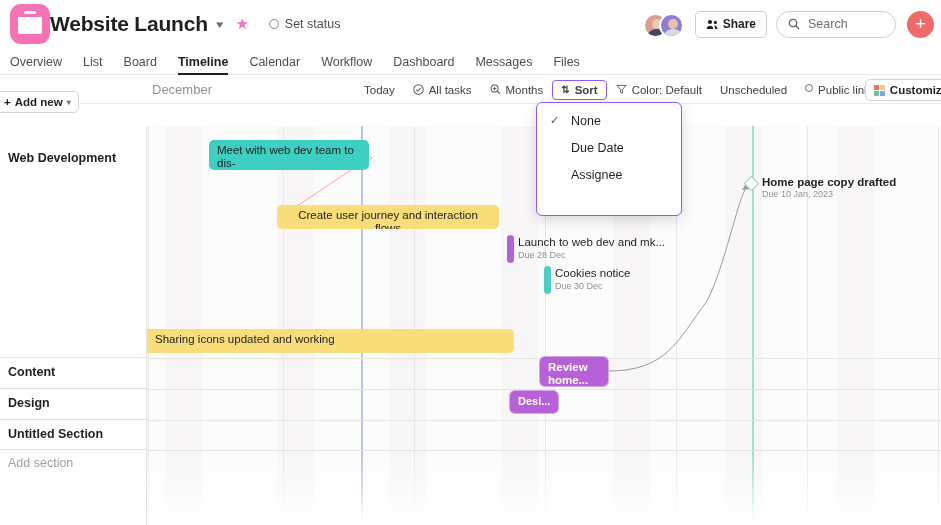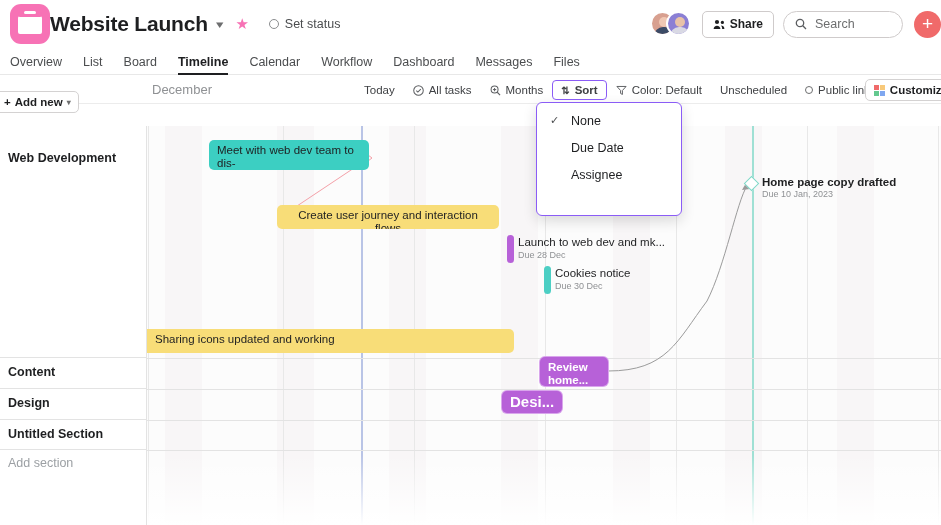--- a/index.html
+++ b/index.html
@@ -41,21 +41,21 @@
     margin-left: 9px; font-size: 11px; color: #6d6e6f; transform: scaleX(1.35); display:inline-block;
   }
   .star { margin-left: 13px; color: #f772b5; font-size: 15px; }
   .set-status {
     margin-left: 20px; font-size: 12.5px; color: #4b4d4f; display: flex; align-items: center;
   }
   .ring {
     width: 10px; height: 10px; border: 1.3px solid #8b8d8f; border-radius: 50%;
     margin-right: 6px; display:inline-block;
   }
-  .top-right { margin-left: auto; display: flex; align-items: flex-start; }
+  .top-right { margin-left: auto; display: flex; align-items: flex-end; padding-right: 7px; }
   .avatars { display: flex; margin-right: 11px; }
   .av {
     width: 25px; height: 25px; border-radius: 50%; border: 2px solid #fff;
     background: #d8a090; position: relative; overflow:hidden;
   }
   .av:nth-child(2) { margin-left: -9px; background: #8b7fd4; }
   .av .head { position:absolute; left:7px; top:4px; width:10px; height:10px; border-radius:50%; background:#f0c8b4;}
   .av .body { position:absolute; left:2px; top:14px; width:20px; height:14px; border-radius:9px 9px 0 0; background:#3c4b66;}
   .av:nth-child(2) .head { background:#e8c2a8; }
   .av:nth-child(2) .body { background:#d9d9e4; }
@@ -102,21 +102,21 @@
     padding: 0 7px 0 9px; font-size: 11.5px; font-weight: bold; z-index: 6;
   }
   .month-label {
     position: absolute; left: 152px; top: 82px;
     font-size: 13px; color: #8f9194;
   }
   .tb-items {
     position: absolute; left: 355px; top: 80px;
     display: flex; align-items: center; gap: 0px; font-size: 11.5px; color: #3f4144;
   }
-  .tb-item { padding: 3px 9px; display: flex; align-items: center; gap: 5px; white-space: nowrap; }
+  .tb-item { padding: 3px 9px; display: flex; align-items: flex-start; gap: 5px; white-space: nowrap; }
   .tb-item.sel {
     border: 1px solid #8b5cf6; border-radius: 4px; font-weight: bold; padding: 3px 8px;
     background: #fff; position: relative; z-index: 31;
   }
   .dots { letter-spacing: 1.5px; color: #6d6e6f; padding: 0 8px; }
   .customize {
     position: absolute; right: -16px; top: 79px;
     display: flex; align-items: center; gap: 5px;
     border: 1px solid #d4d2d2; border-radius: 5px; background: #fff;
     height: 22px; padding: 0 8px; font-size: 11.5px; font-weight: bold;
@@ -378,21 +378,21 @@
 cuss spec</div>
 
     <div class="bar yellow" style="left:130px;top:79px;width:222px;height:24px;text-align:center">Create user journey and interaction flows</div>
 
 
     <div class="bar yellow" style="left:0px;top:203px;width:367px;height:24px;border-radius:0 5px 5px 0">Sharing icons updated and working</div>
 
     <div class="bar purple" style="left:393px;top:231px;width:68px;height:29px;white-space:pre-line">Review
 home...</div>
 
-    <div class="bar purple" style="left:355px;top:265px;width:60px;height:22px;font-size:15px">Desi...</div>
+    <div class="bar purple" style="left:363px;top:265px;width:48px;height:22px;font-size:11px">Desi...</div>
 
     <div class="pill purple" style="left:360px;top:109px;height:28px"></div>
     <div class="pill-label" style="left:371px;top:110px;font-weight:normal">Launch to web dev and mk...</div>
     <div class="pill-sub" style="left:371px;top:124px">Due 28 Dec</div>
 
     <div class="pill teal" style="left:397px;top:140px;height:28px"></div>
     <div class="pill-label" style="left:408px;top:141px">Cookies notice</div>
     <div class="pill-sub" style="left:408px;top:155px">Due 30 Dec</div>
 
     <div class="milestone" style="left:599px;top:52px"></div>

